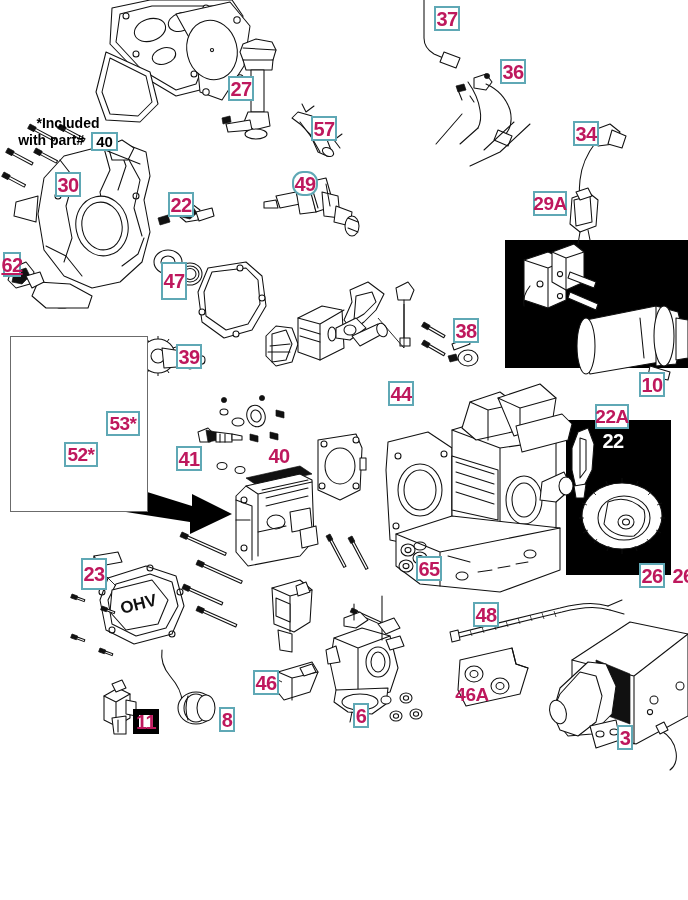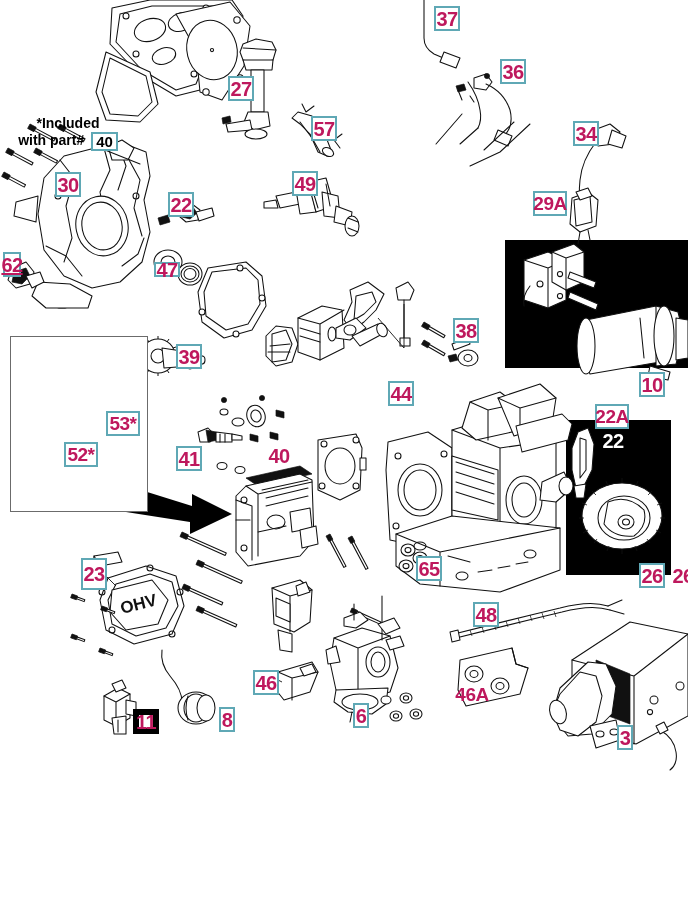--- a/index.html
+++ b/index.html
@@ -583,25 +583,25 @@
 
   </svg>
 
   <div id="labels">
       <div class="lbl boxed s20" style="left: 434px; top: 6px; width: 26px; height: 25px;">37</div>
       <div class="lbl boxed s20" style="left: 228px; top: 76px; width: 26px; height: 25px;">27</div>
       <div class="lbl boxed s20" style="left: 500px; top: 59px; width: 26px; height: 25px;">36</div>
       <div class="lbl boxed s20" style="left: 311px; top: 116px; width: 26px; height: 25px;">57</div>
       <div class="lbl boxed s20" style="left: 573px; top: 121px; width: 26px; height: 25px;">34</div>
       <div class="lbl boxed s20" style="left: 55px; top: 172px; width: 26px; height: 25px;">30</div>
-      <div class="lbl boxed s20" style="left: 292px; top: 171px; width: 26px; height: 25px;">49</div>
+      <div class="lbl boxed s20" style="left: 292px; top: 171px; width: 26px; height: 25px; border-radius: 11px;">49</div>
       <div class="lbl boxed s20" style="left: 168px; top: 192px; width: 26px; height: 25px;">22</div>
       <div class="lbl boxed s19" style="left: 533px; top: 191px; width: 34px; height: 25px;">29A</div>
       <div class="lbl boxed s20" style="left: 3px; top: 252px; width: 18px; height: 25px; text-decoration: underline;">62</div>
-      <div class="lbl boxed s20" style="left: 154px; top: 262px; width: 26px; height: 15px;">47</div>
+      <div class="lbl boxed s20" style="left: 161px; top: 262px; width: 26px; height: 38px;">47</div>
       <div class="lbl boxed s20" style="left: 453px; top: 318px; width: 26px; height: 25px;">38</div>
       <div class="lbl boxed s20" style="left: 176px; top: 344px; width: 26px; height: 25px;">39</div>
       <div class="lbl boxed s20" style="left: 639px; top: 372px; width: 26px; height: 25px;">10</div>
       <div class="lbl onblack s20" style="left: 672px; top: 372px; width: 26px; height: 25px;">10</div>
       <div class="lbl boxed s20" style="left: 388px; top: 381px; width: 26px; height: 25px;">44</div>
       <div class="lbl boxed s19" style="left: 595px; top: 404px; width: 34px; height: 25px;">22A</div>
       <div class="lbl onblack s20" style="left: 600px; top: 428px; width: 26px; height: 25px;">22</div>
       <div class="lbl boxed s19" style="left: 106px; top: 411px; width: 34px; height: 25px;">53*</div>
       <div class="lbl boxed s19" style="left: 64px; top: 442px; width: 34px; height: 25px;">52*</div>
       <div class="lbl boxed s20" style="left: 176px; top: 446px; width: 26px; height: 25px;">41</div>

